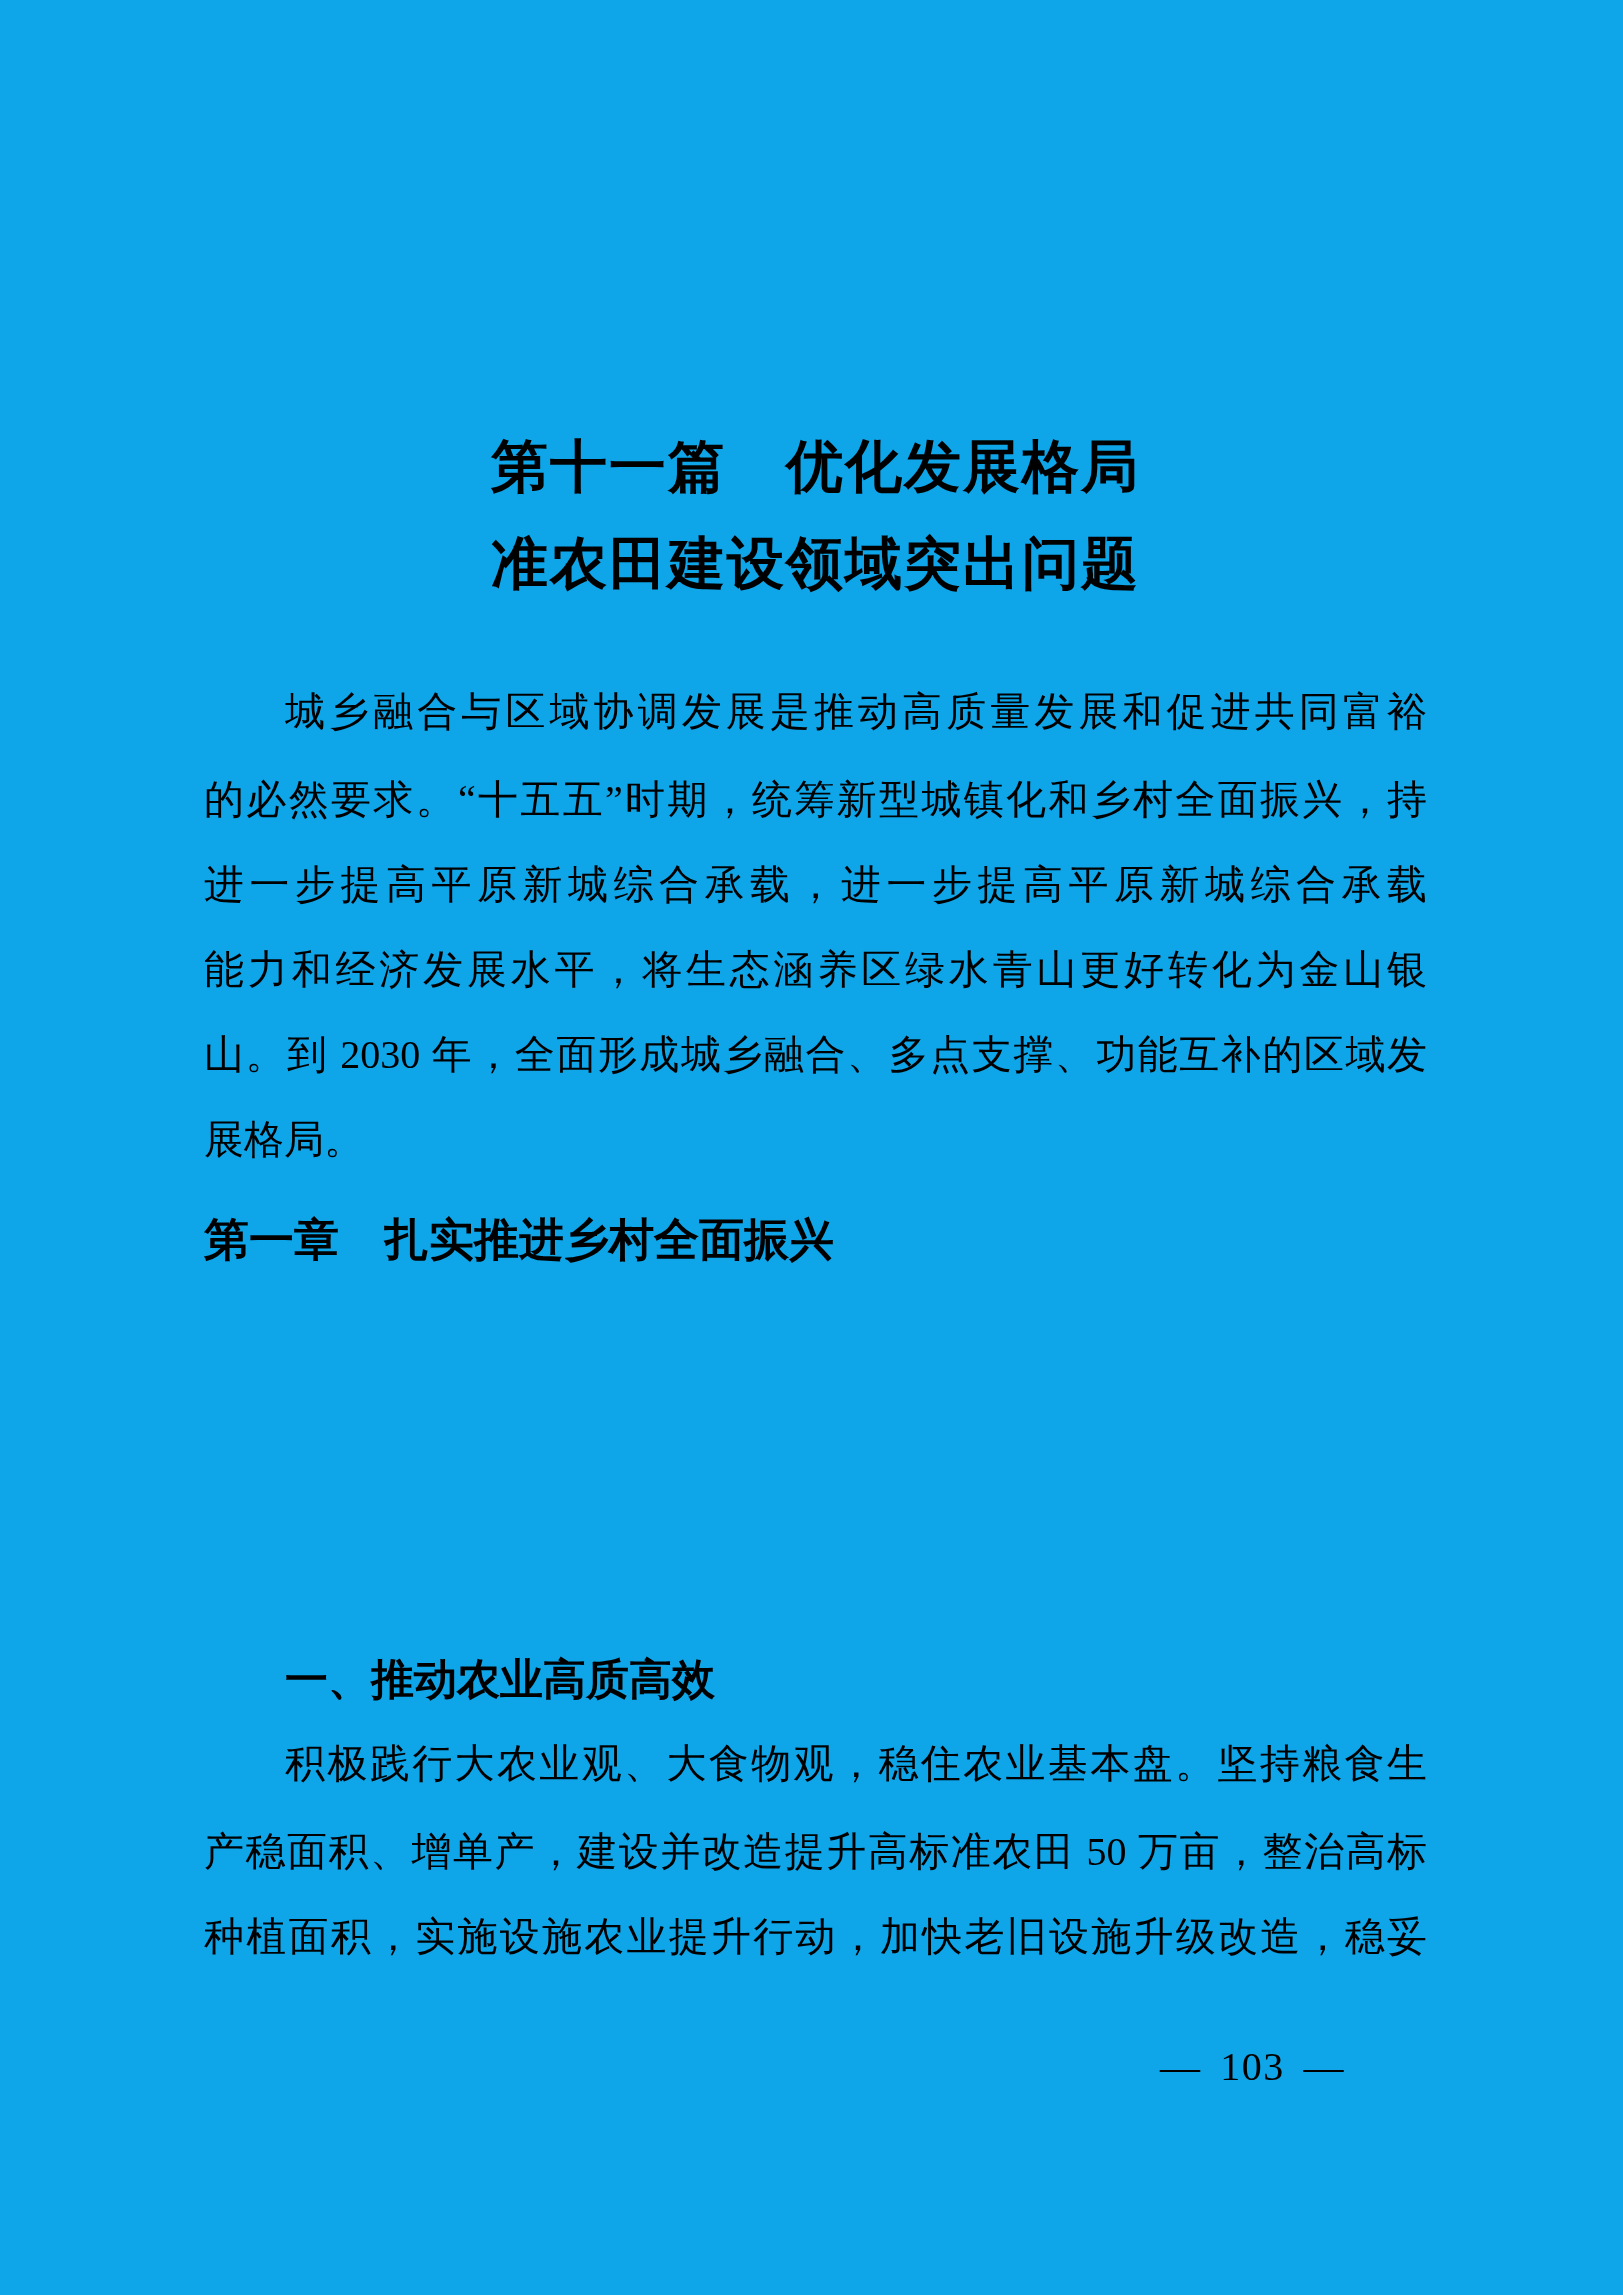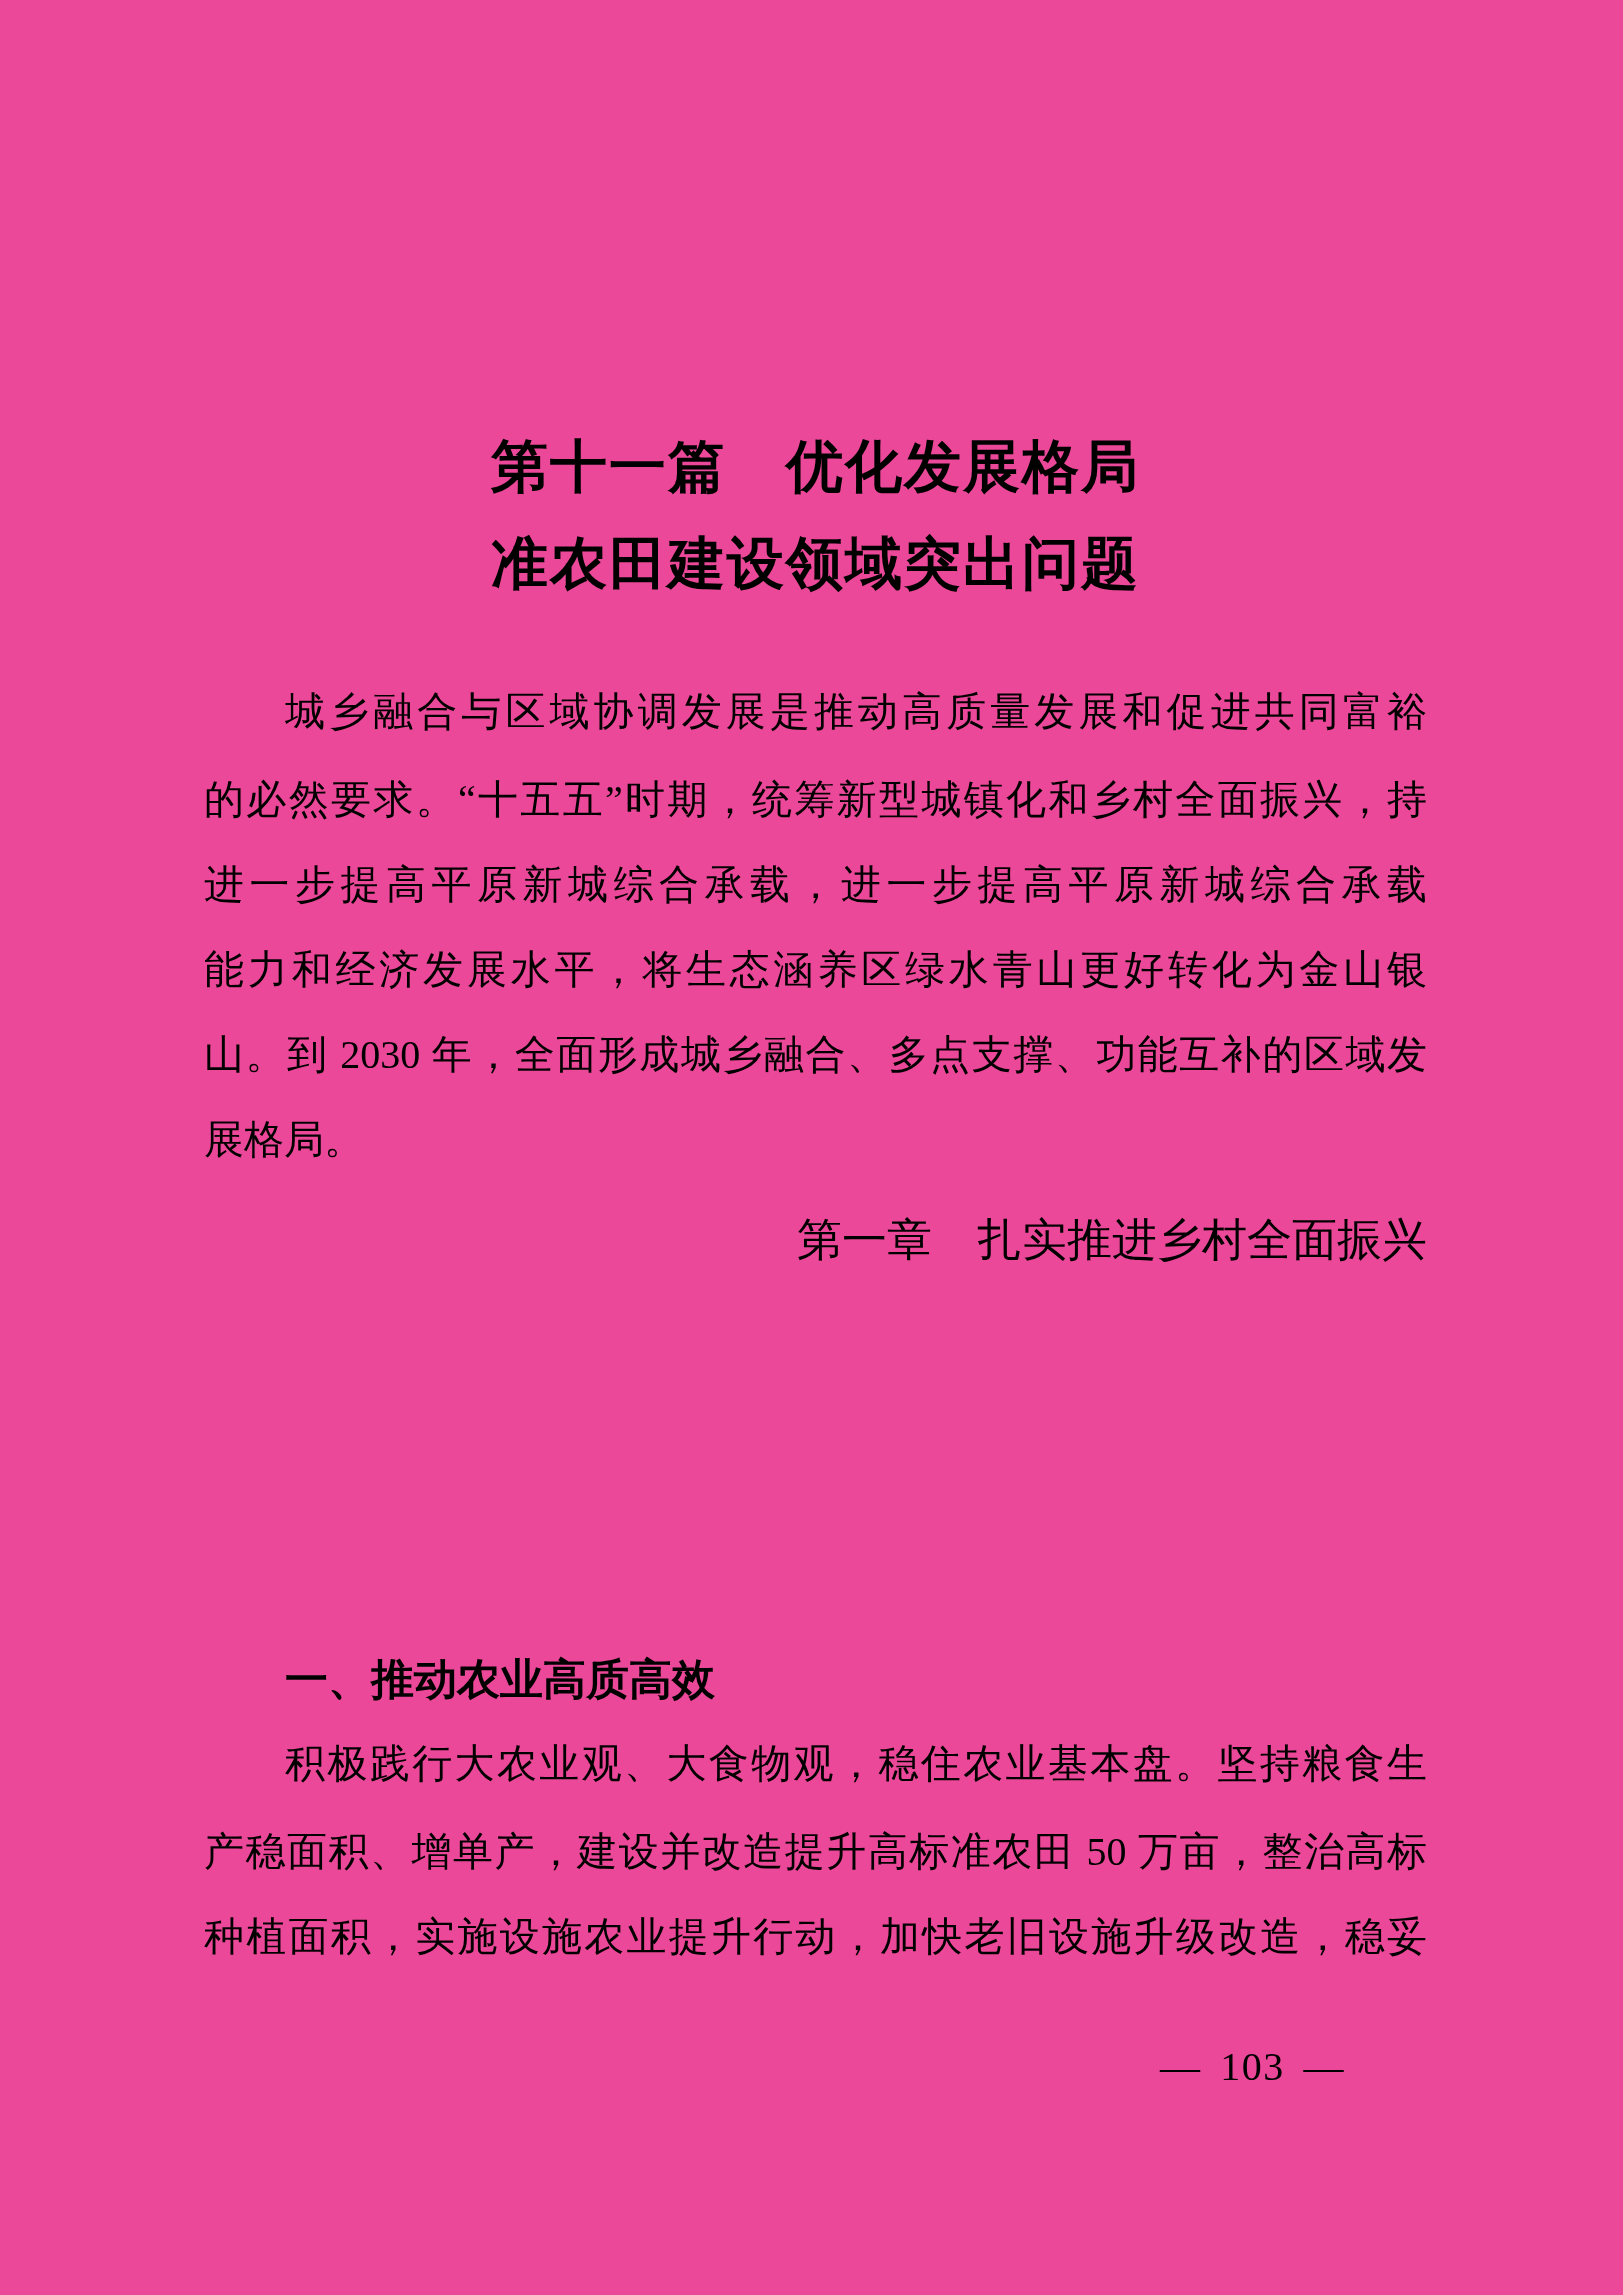--- a/index.html
+++ b/index.html
@@ -10,21 +10,21 @@
     width: 1623px;
     height: 2295px;
     background: #ffffff;
     position: relative;
     color: #000000;
     font-family: "Liberation Serif", "DejaVu Serif", serif;
   }
   .page {
     position: absolute;
     inset: 0;
-    background: #ec4899;
+    background: #0ea5e9;
     padding-left: 38px;
   }
   .content-block {
     position: absolute;
     left: 204px;
     width: 1223px;
     margin: 0;
   }
   
   .doc-title {
@@ -50,22 +50,22 @@
   }
   .line-end {
     text-align-last: left;
   }
   .para-1 { top: 672px; }
   .para-2 { top: 1302px; }
   .para-3 { top: 1724px; }
   
   .chapter-heading {
     top: 1202px;
-    text-align: right;
-    font-weight: normal;
+    text-align: left;
+    font-weight: bold;
     font-size: 45px;
     line-height: 75px;
     font-family: "Liberation Sans", "DejaVu Sans", sans-serif;
   }
   
   .subsection-heading {
     top: 1640px;
     font-weight: bold;
     font-size: 43px;
     line-height: 85px;

